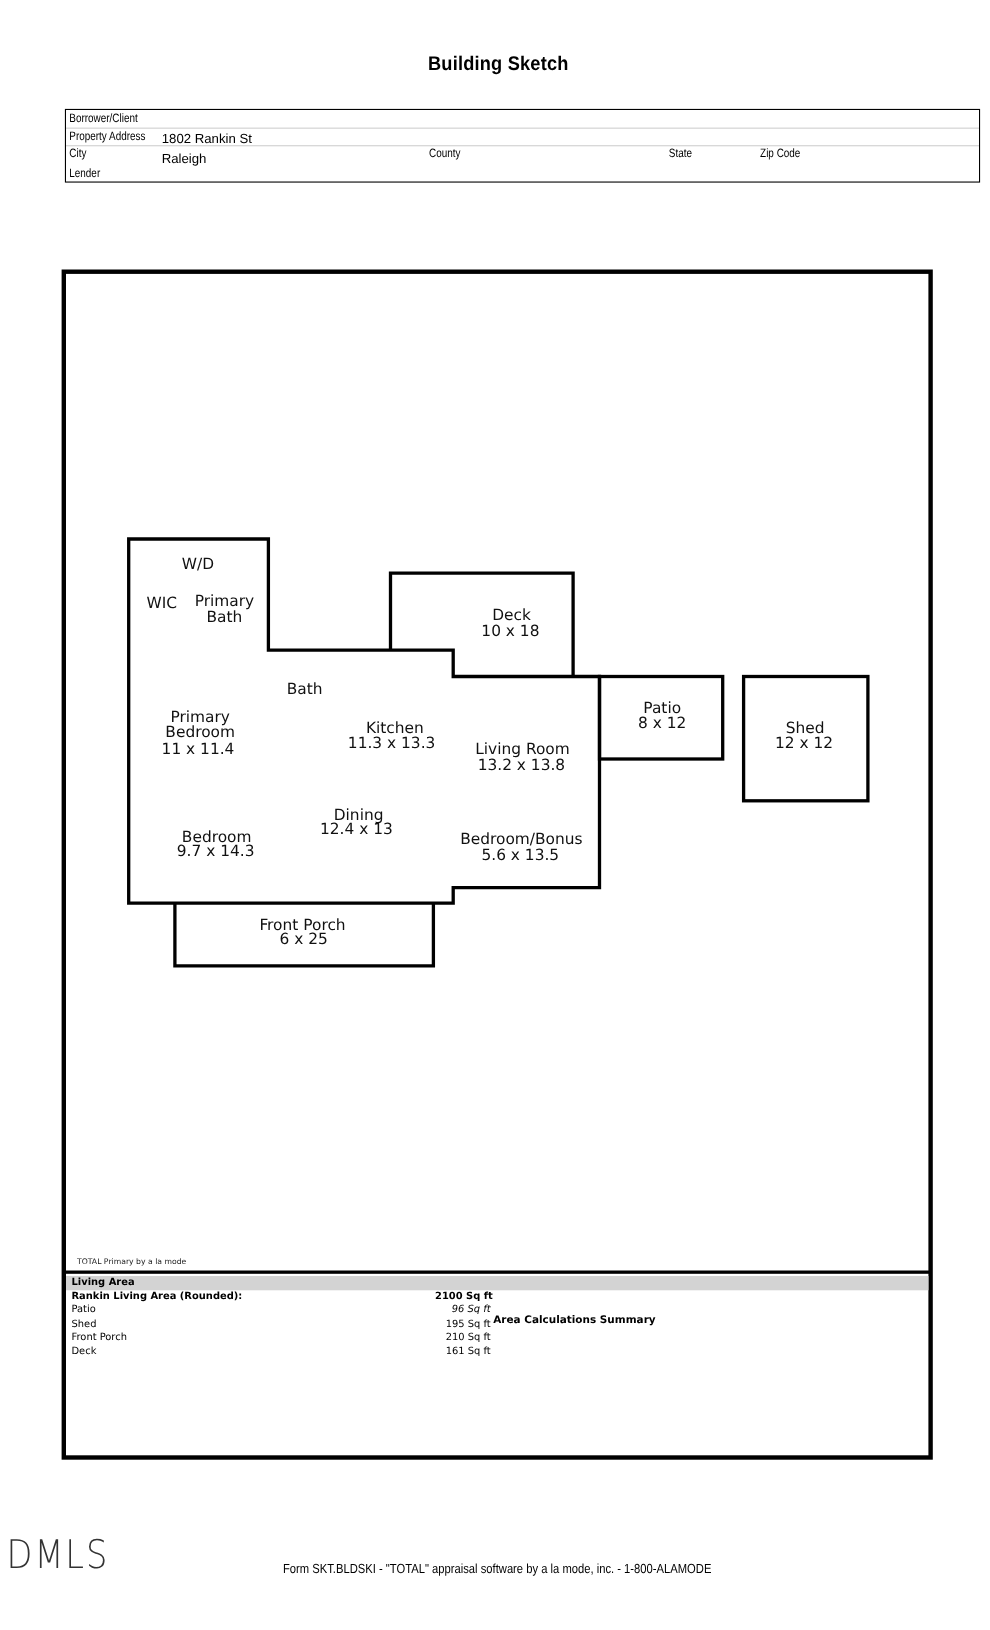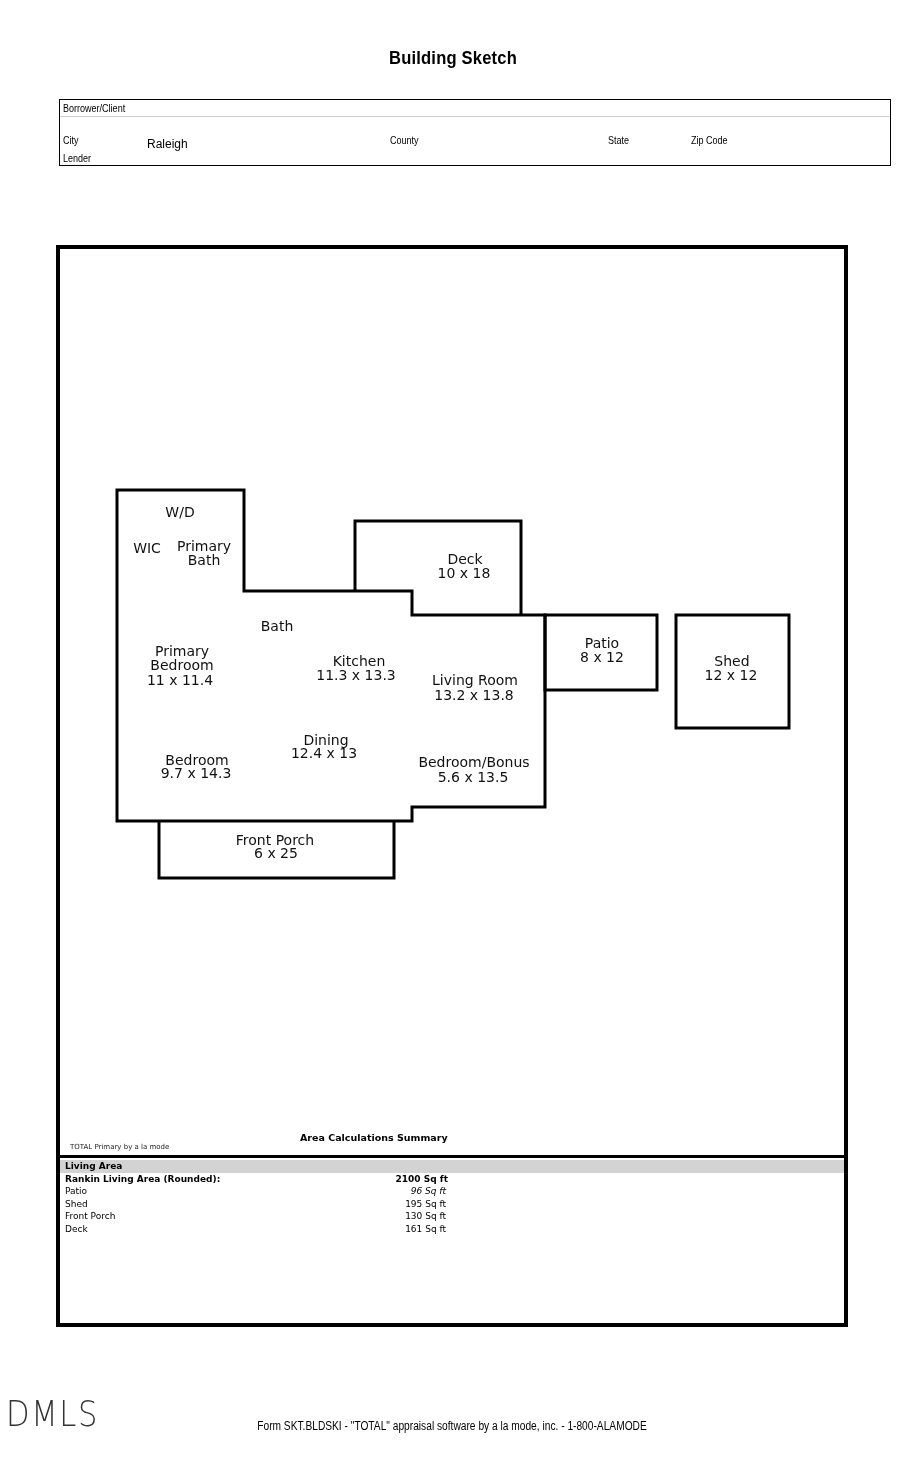--- a/index.html
+++ b/index.html
@@ -8,40 +8,44 @@
   .title { left: 0; width: 906px; top: 48px; text-align: center; font-weight: bold; font-size: 18px; letter-spacing: 0.2px; font-family: "Liberation Sans", sans-serif; transform: scaleX(0.92); }
   .hdr-table { left: 59px; top: 75px; width: 832px; height: 67px; border: 1.5px solid #000; box-sizing: border-box; margin-top: 24px; }
   .hdr-row { position: absolute; left: 0; right: 0; height: 16px; border-bottom: 1px solid #cfcfcf; }
   .hdr-row:last-child { border-bottom: none; }
   .hdr-label { position: absolute; font-size: 11px; top: 2px; transform: scaleX(0.82); transform-origin: left; white-space: nowrap; }
   .hdr-value { position: absolute; font-size: 12px; top: 3px; white-space: nowrap; }
   .frame { left: 56px; top: 245px; width: 792px; height: 1082px; border: 4px solid #000; box-sizing: border-box; }
   svg.plan { position: absolute; left: 0; top: 0; }
   .room-label { font-family: "DejaVu Sans", sans-serif; font-size: 14px; text-anchor: middle; fill: #111; }
   .credit { left: 70px; top: 1143px; font-size: 7px; font-family: "DejaVu Sans", sans-serif; color: #222; }
-  .sum-title { left: 300px; width: 296px; top: 1132px; text-align: left; font-size: 9.5px; font-weight: bold; font-family: "DejaVu Sans", sans-serif; }
+  .sum-title { left: 300px; width: 296px; top: 1195px; text-align: right; font-size: 9.5px; font-weight: bold; font-family: "DejaVu Sans", sans-serif; }
   .sum-rule { left: 58px; top: 1155px; width: 788px; height: 3px; background: #000; }
   .sum-table { left: 60px; top: 1160px; width: 784px; font-family: "DejaVu Sans", sans-serif; font-size: 9px; }
   .sum-row { position: relative; height: 12.6px; line-height: 12.6px; }
   .sum-row.section { background: #d3d3d3; font-weight: bold; }
   .sum-row.bold { font-weight: bold; }
   .sum-row .lbl { position: absolute; left: 5px; }
   .sum-row .val { position: absolute; right: 394px; text-align: right; }
   .footer { left: 0; width: 904px; top: 1419px; text-align: center; font-size: 12px; transform: scaleX(0.85); }
   .logo { left: 6px; top: 1393px; font-size: 36px; font-weight: 100; letter-spacing: 2px; color: #333; font-family: "DejaVu Sans", sans-serif; transform: scaleX(0.85); transform-origin: left; -webkit-text-stroke: 0px; }
 </style>
 </head>
 <body>
 
 <div class="abs title">Building Sketch</div>
 
 <div class="abs hdr-table">
   <div class="hdr-row" style="top:0;">
     <span class="hdr-label" style="left:3px;">Borrower/Client</span>
     <span class="hdr-value" style="left:87px;"></span>
+  </div>
+  <div class="hdr-row" style="top:16px;">
+    <span class="hdr-label" style="left:3px;">Property Address</span>
+    <span class="hdr-value" style="left:87px;">1802 Rankin St</span>
   </div>
   <div class="hdr-row" style="top:48px; border-bottom:none;">
     <span class="hdr-label" style="left:3px; top:4px;">Lender</span>
   </div>
   <div class="hdr-row" style="top:32px;">
     <span class="hdr-label" style="left:3px;">City</span>
     <span class="hdr-value" style="left:87px; top:5px;">Raleigh</span>
     <span class="hdr-label" style="left:330px;">County</span>
     <span class="hdr-label" style="left:548px;">State</span>
     <span class="hdr-label" style="left:631px;">Zip Code</span>
@@ -112,21 +116,21 @@
   <div class="sum-row">
     <span class="lbl">Patio</span>
     <span class="val" style="right:398px;font-style:italic;">96 Sq ft</span>
   </div>
   <div class="sum-row">
     <span class="lbl">Shed</span>
     <span class="val" style="right:398px;">195 Sq ft</span>
   </div>
   <div class="sum-row">
     <span class="lbl">Front Porch</span>
-    <span class="val" style="right:398px;">130 Sq ft</span>
+    <span class="val" style="right:398px;">210 Sq ft</span>
   </div>
   <div class="sum-row">
     <span class="lbl">Deck</span>
     <span class="val" style="right:398px;">161 Sq ft</span>
   </div>
 </div>
 
 <div class="abs logo">DMLS</div>
 <div class="abs footer">Form SKT.BLDSKI - "TOTAL" appraisal software by a la mode, inc. - 1-800-ALAMODE</div>
 

